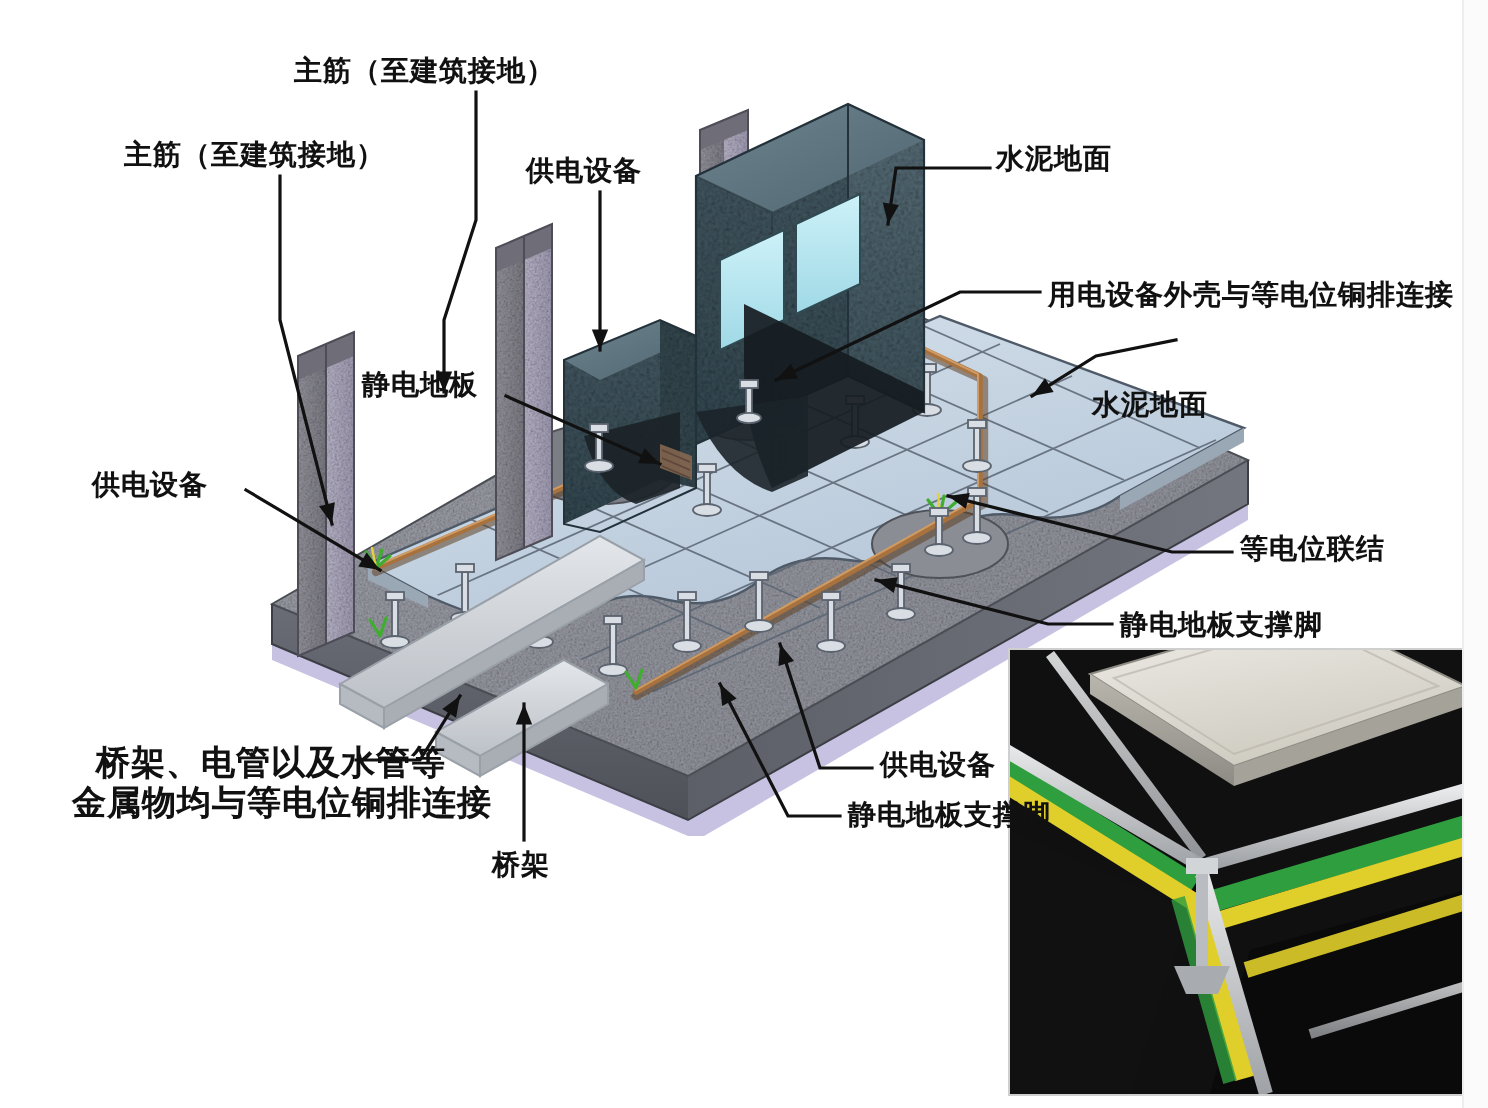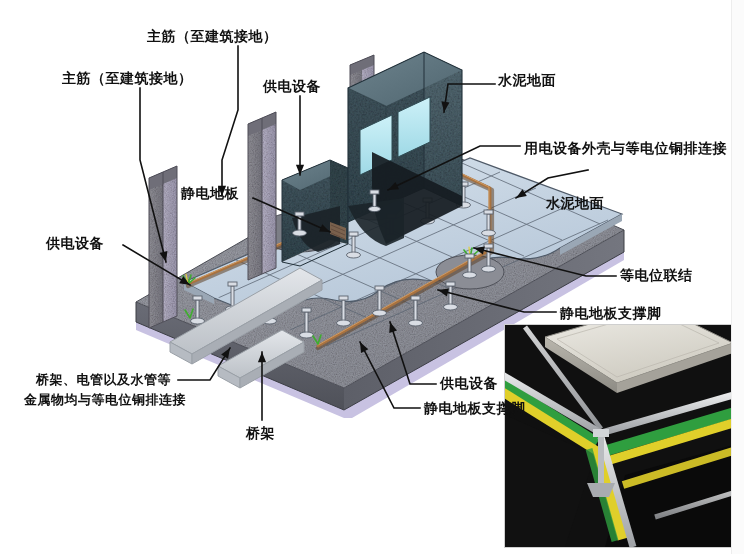--- a/index.html
+++ b/index.html
@@ -14,21 +14,21 @@
   svg.layer{position:absolute;left:0;top:0;width:744px;height:554px;}
   .lbl{
     position:absolute;
     font-weight:700;
     color:#111111;
     white-space:nowrap;
     letter-spacing:0.5px;
     line-height:1.25;
   }
   .lbl.s14{font-size:14px;}
-  .lbl.s13{font-size:13px;}
+  .lbl.s13{font-size:17px;margin-left:12px;}
   .photo-frame{
     position:absolute;
     left:505px;top:325px;width:228px;height:222px;
     background:#111;
     overflow:hidden;
     box-shadow:0 0 0 1px #cfcfcf;
   }
   .rightgut{
     position:absolute;right:0;top:0;width:12px;height:554px;
     background:#fbfbfb;border-left:1px solid #ededed;

